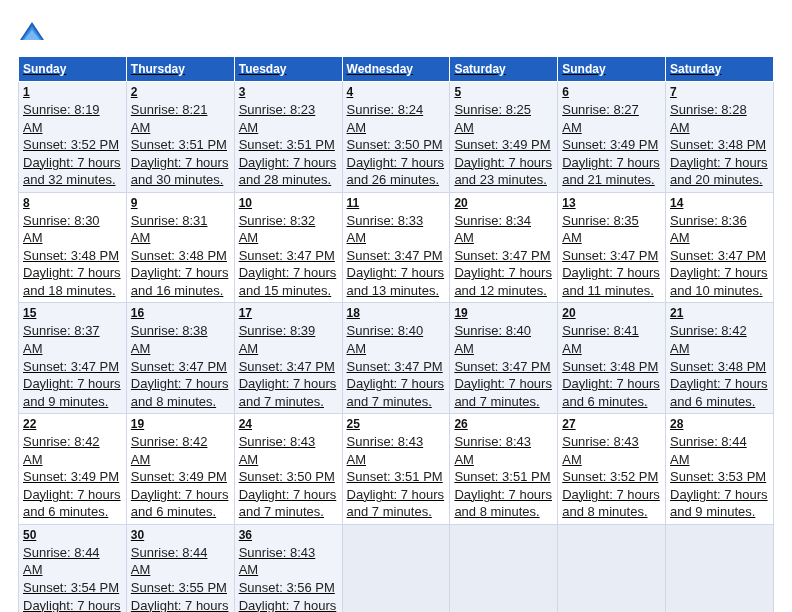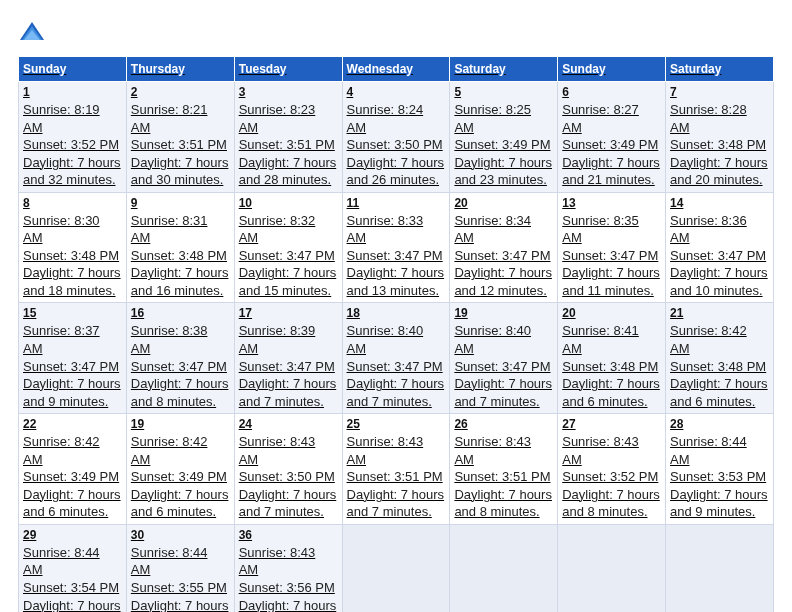--- a/index.html
+++ b/index.html
@@ -250,21 +250,21 @@
         <span class="day-num">27</span>
         <span class="cell-text">Sunrise: 8:43 AM<br>Sunset: 3:52 PM<br>Daylight: 7 hours and 8 minutes.</span>
       </td>
           <td>
         <span class="day-num">28</span>
         <span class="cell-text">Sunrise: 8:44 AM<br>Sunset: 3:53 PM<br>Daylight: 7 hours and 9 minutes.</span>
       </td>
         </tr>
         <tr>
           <td>
-        <span class="day-num">29</span>
+        <span class="day-num">50</span>
         <span class="cell-text">Sunrise: 8:44 AM<br>Sunset: 3:54 PM<br>Daylight: 7 hours and 10 minutes.</span>
       </td>
           <td>
         <span class="day-num">30</span>
         <span class="cell-text">Sunrise: 8:44 AM<br>Sunset: 3:55 PM<br>Daylight: 7 hours and 11 minutes.</span>
       </td>
           <td>
         <span class="day-num">36</span>
         <span class="cell-text">Sunrise: 8:43 AM<br>Sunset: 3:56 PM<br>Daylight: 7 hours and 12 minutes.</span>
       </td>

